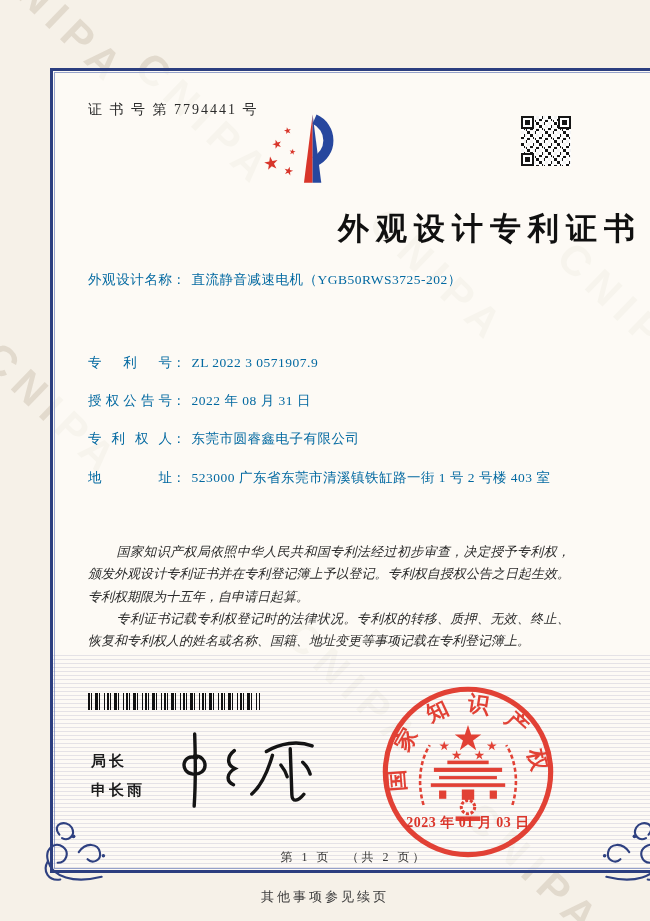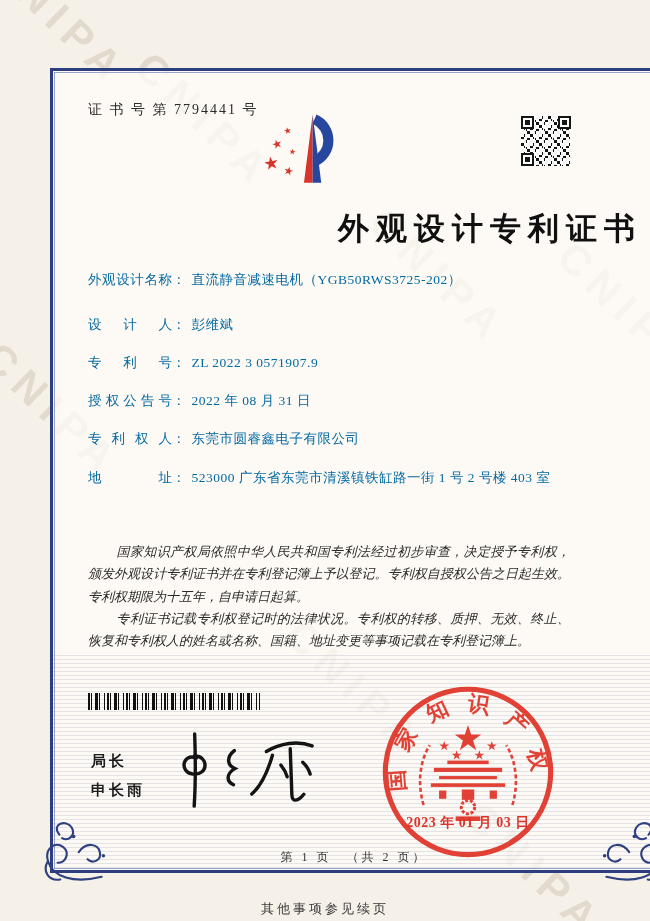--- a/index.html
+++ b/index.html
@@ -81,21 +81,21 @@
   .seal{position:absolute;left:322px;top:610px;opacity:0.93;}
   .pageno{
     position:absolute;left:0;right:0;top:778px;text-align:center;
     font-size:12px;letter-spacing:3px;color:#333;
   }
   .flourish{position:absolute;top:746px;}
   .flourish.fl{left:-20px;}
   .flourish.fr{right:-20px;transform:scaleX(-1);}
   .continuation{
     position:absolute;left:0;right:0;top:888px;text-align:center;
-    font-size:13px;letter-spacing:3px;color:#3a3a3a;margin-top:12px;
+    font-size:13px;letter-spacing:3px;color:#3a3a3a;
   }
 </style>
 </head>
 <body>
 
 <div class="page">
 
   <span class="wm" style="left:-28px;top:-6px">CNIPA</span>
   <span class="wm" style="left:118px;top:96px">CNIPA</span>
   <span class="wm" style="left:352px;top:252px">CNIPA</span>
@@ -129,23 +129,20 @@
     <div class="qr">
       <div class="fp tl"></div>
       <div class="fp tr"></div>
       <div class="fp bl"></div>
     </div>
 
     <h1 class="title">外观设计专利证书</h1>
 
     <div class="frow r1">
       <span class="flabel">外观设计名称</span><span class="fcolon">：</span><span class="fval">直流静音减速电机（YGB50RWS3725-202）</span>
-    </div>
-    <div class="frow r2">
-      <span class="flabel">设计人</span><span class="fcolon">：</span><span class="fval">彭维斌</span>
     </div>
     <div class="frow r3">
       <span class="flabel">专利号</span><span class="fcolon">：</span><span class="fval">ZL 2022 3 0571907.9</span>
     </div>
     <div class="frow r4">
       <span class="flabel">授权公告号</span><span class="fcolon">：</span><span class="fval">2022 年 08 月 31 日</span>
     </div>
     <div class="frow r5">
       <span class="flabel">专利权人</span><span class="fcolon">：</span><span class="fval">东莞市圆睿鑫电子有限公司</span>
     </div>

